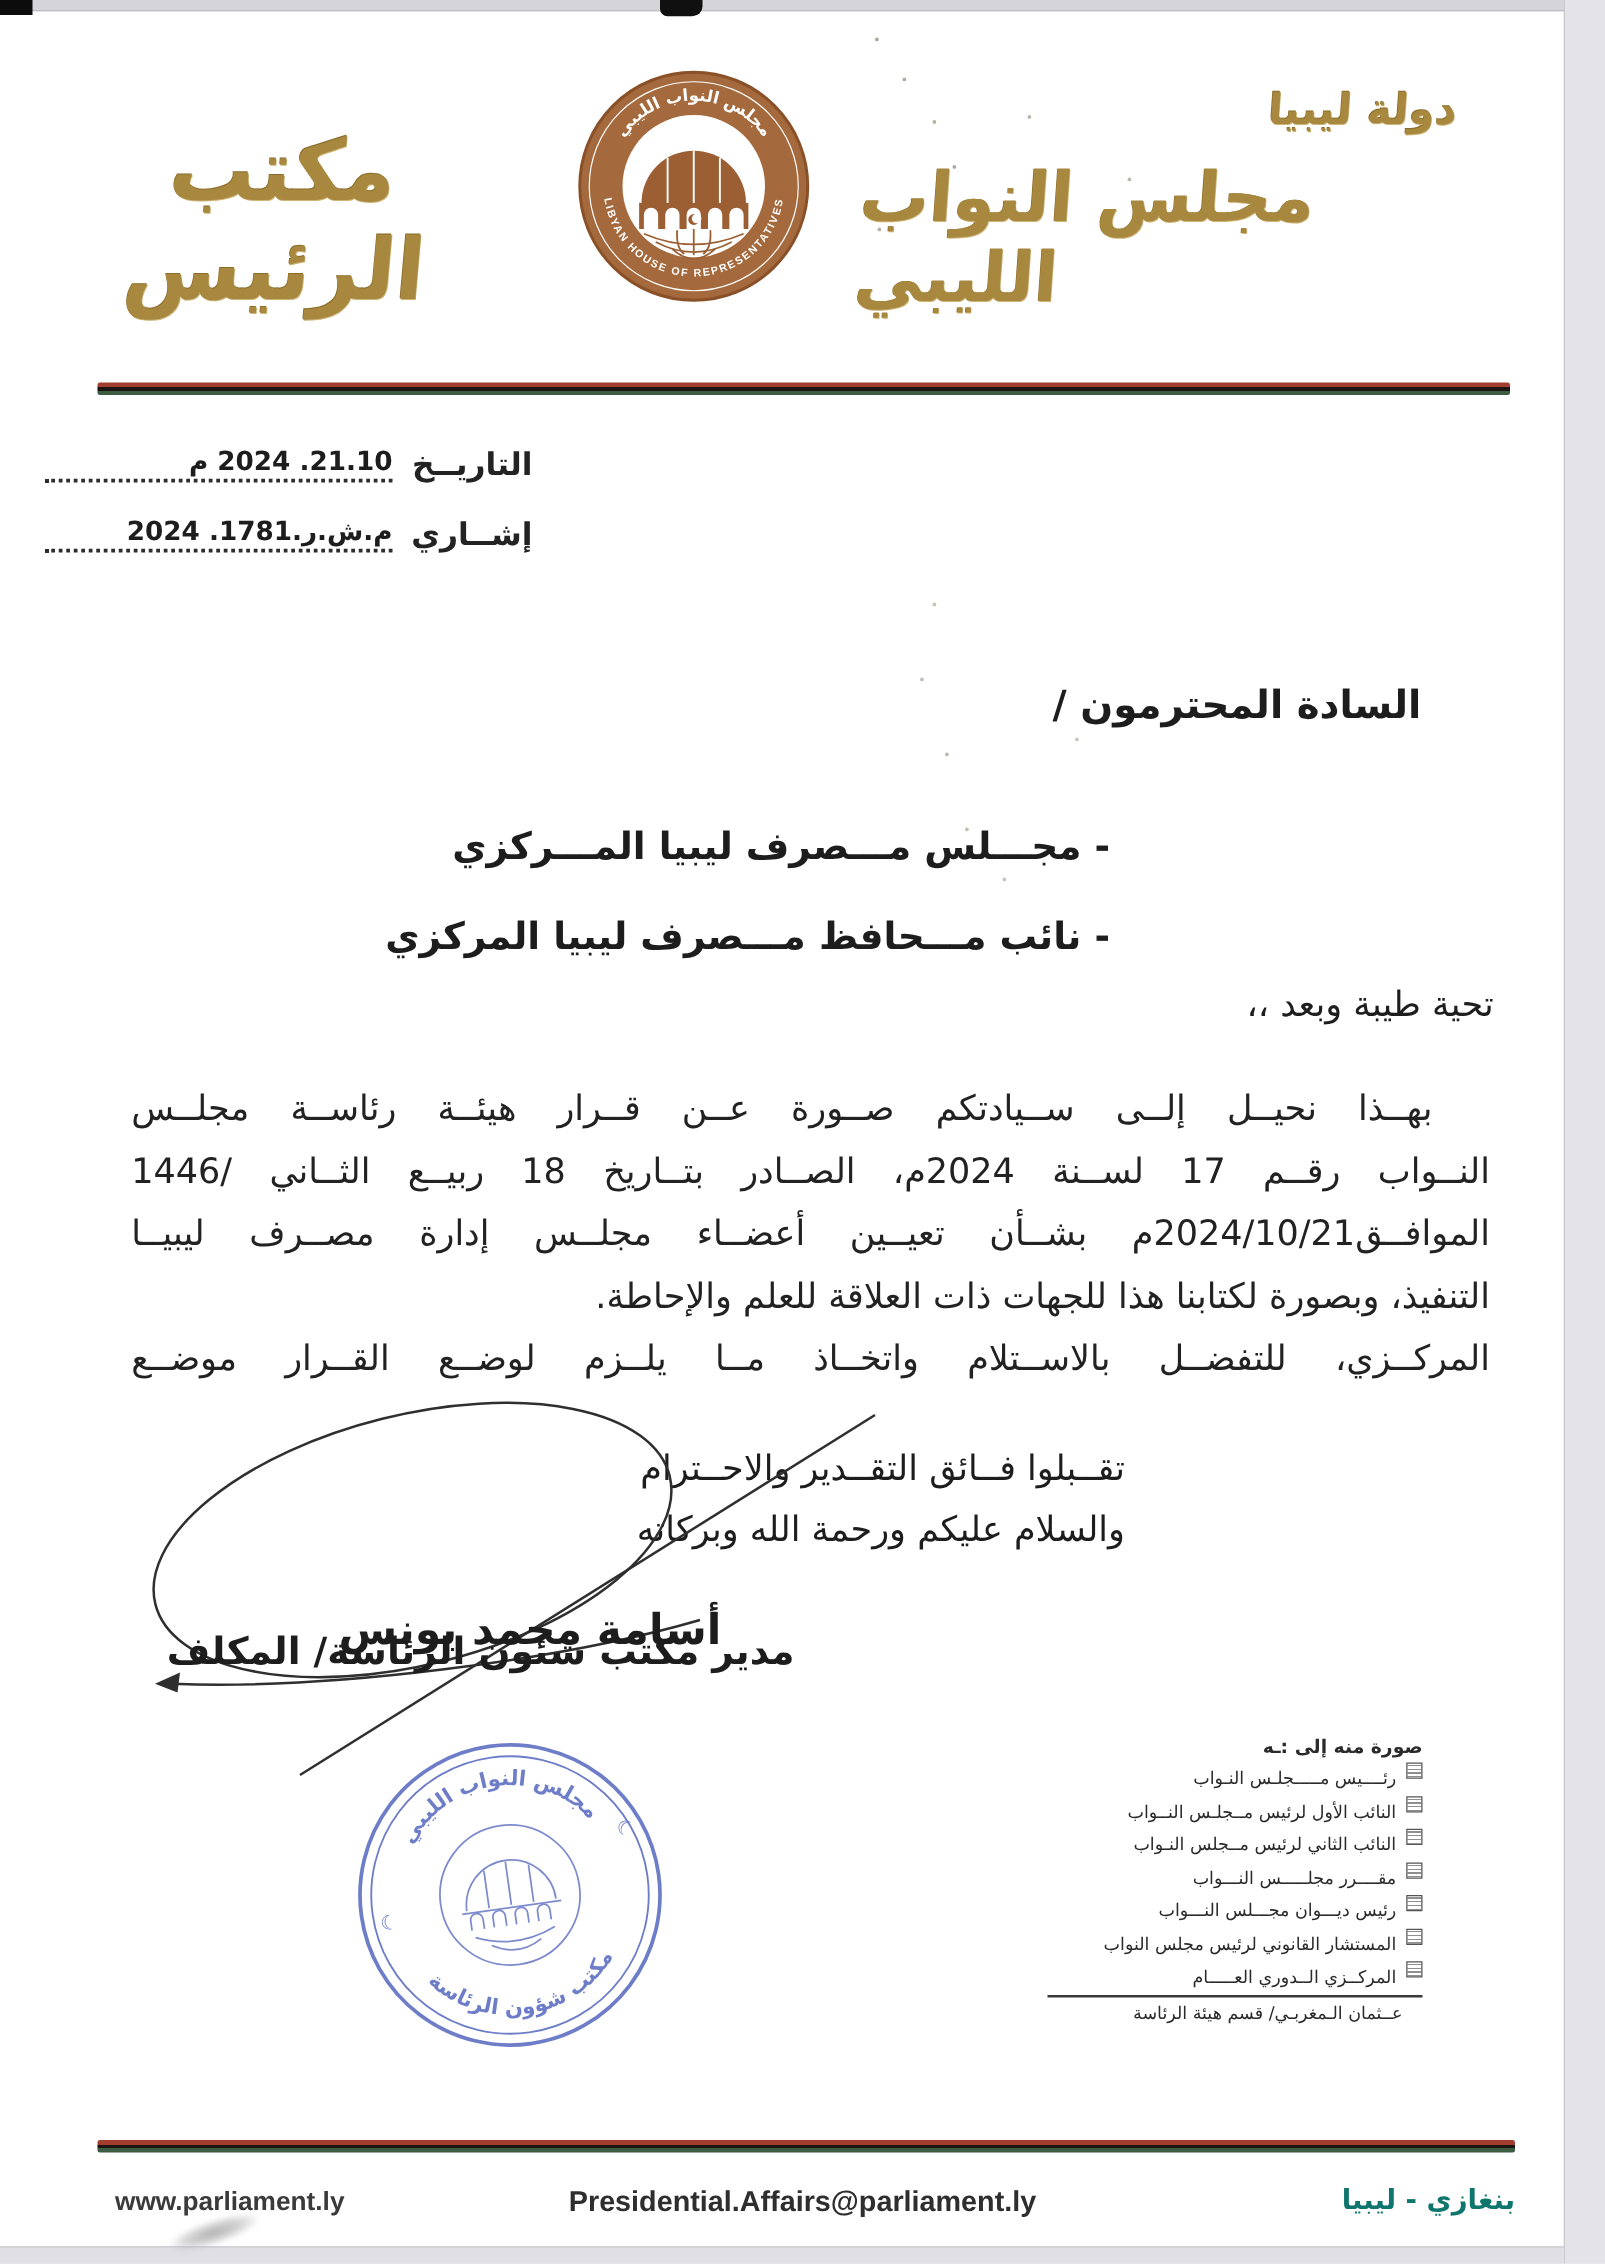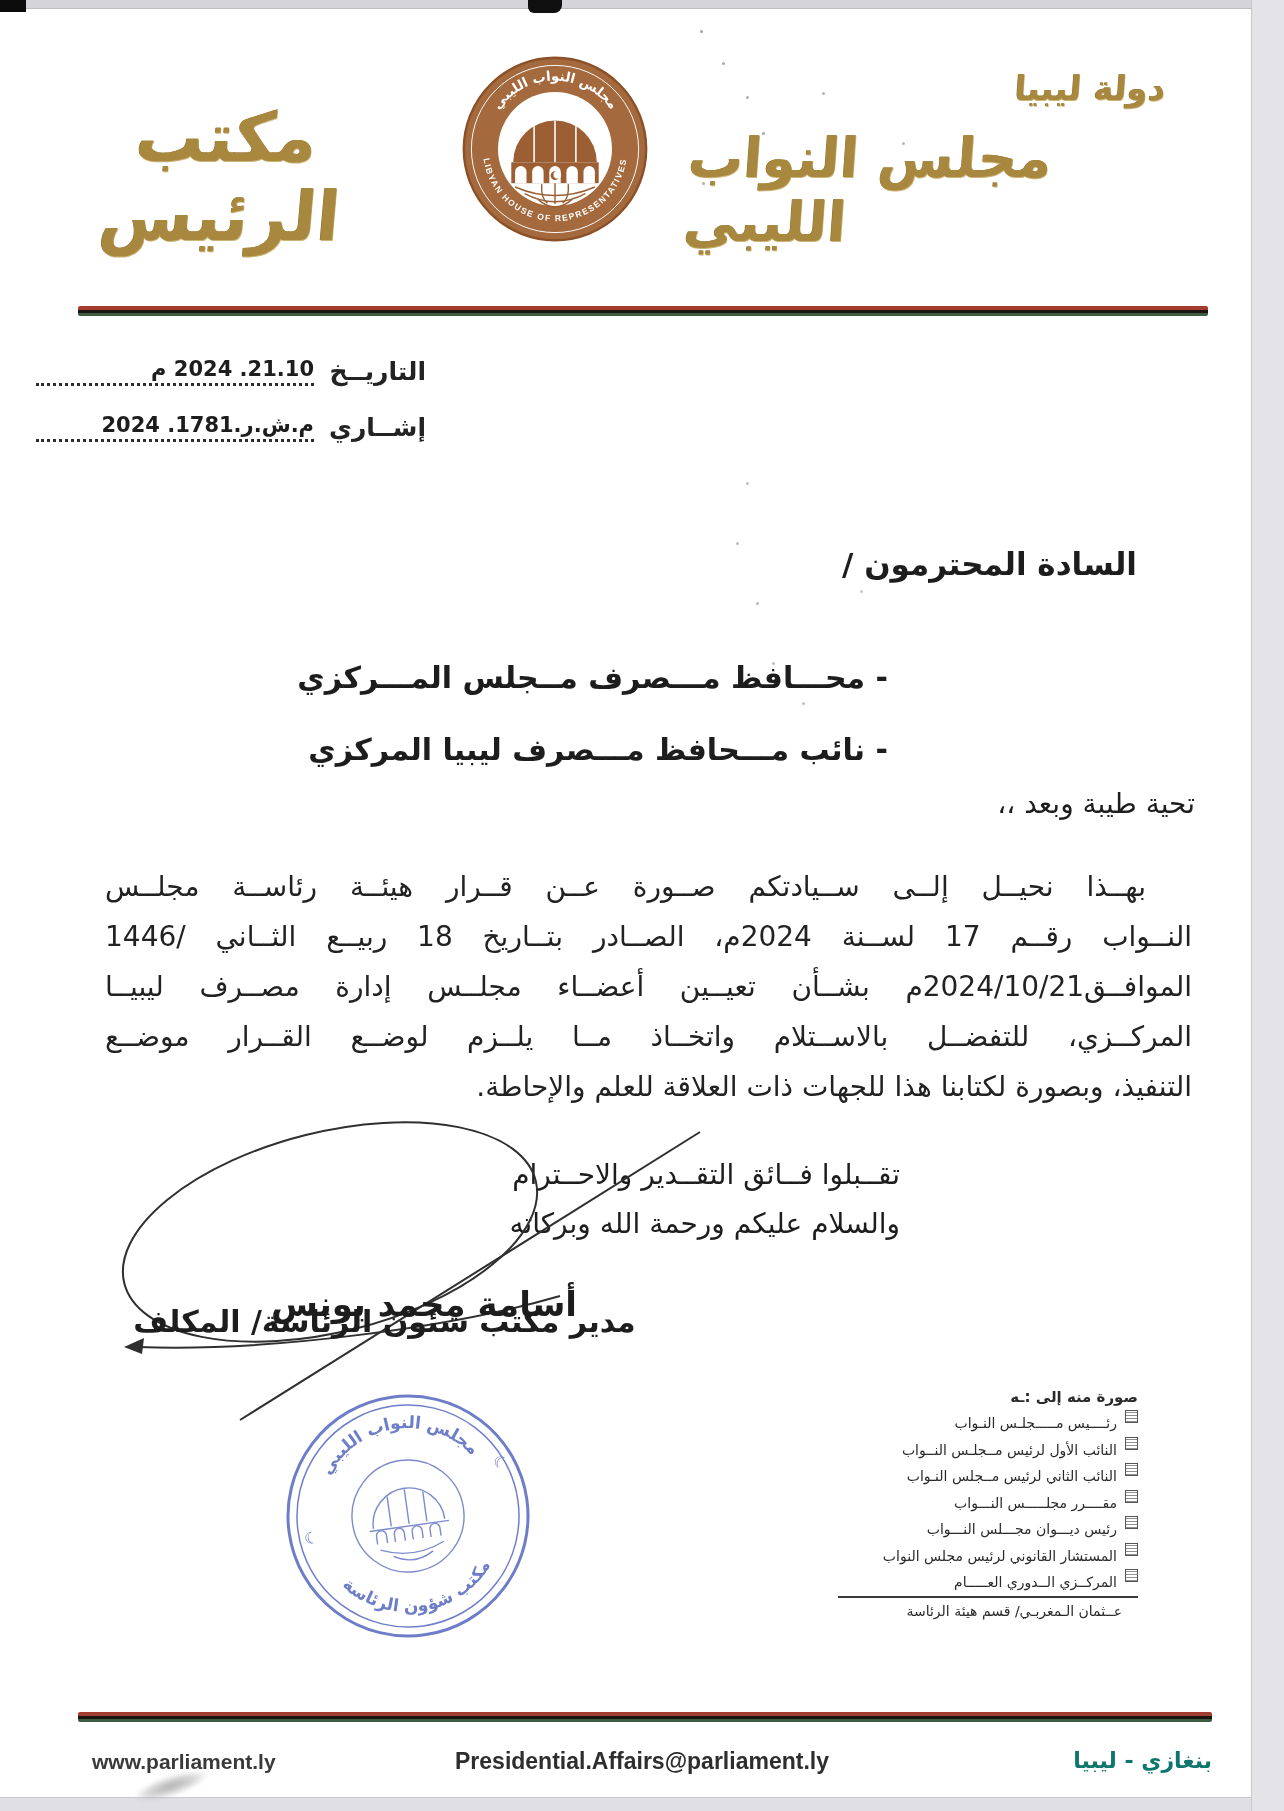--- a/index.html
+++ b/index.html
@@ -118,32 +118,32 @@
     </div>
     <div class="row">
       <div class="lbl">إشــاري</div>
       <div class="val">م.ش.ر.1781. 2024</div>
     </div>
   </div>
 
   <div class="abs salutation">السادة المحترمون /</div>
 
   <div class="abs addressees">
-    <div>- محـــافظ مـــصرف مــجلس المـــركزي</div>
+    <div>- مجـــلس مـــصرف ليبيا المـــركزي</div>
     <div>- نائب مـــحافظ مـــصرف ليبيا المركزي</div>
   </div>
 
   <div class="abs greeting">تحية طيبة وبعد ،،</div>
 
   <div class="abs body">
     <div class="ln first">بهــذا نحيــل إلــى ســيادتكم صــورة عــن قــرار هيئــة رئاســة مجلــس</div>
     <div class="ln">النــواب رقــم 17 لســنة 2024م، الصــادر بتــاريخ 18 ربيــع الثــاني /1446</div>
     <div class="ln">الموافــق2024/10/21م بشــأن تعيــين أعضــاء مجلــس إدارة مصــرف ليبيــا</div>
+    <div class="ln last">التنفيذ، وبصورة لكتابنا هذا للجهات ذات العلاقة للعلم والإحاطة.</div>
     <div class="ln">المركــزي، للتفضــل بالاســتلام واتخــاذ مــا يلــزم لوضــع القــرار موضــع</div>
-    <div class="ln last">التنفيذ، وبصورة لكتابنا هذا للجهات ذات العلاقة للعلم والإحاطة.</div>
   </div>
 
   <div class="abs closing">
     <div>تقــبلوا فــائق التقــدير والاحــترام</div>
     <div>والسلام عليكم ورحمة الله وبركاته</div>
   </div>
 
   <svg class="abs" style="left:60px;top:1090px" width="660" height="340" viewBox="0 0 660 340">
     <g fill="none" stroke="#2f2f2f" stroke-width="2">
       <ellipse cx="270" cy="142" rx="212" ry="100" transform="rotate(-14 270 142)"></ellipse>

